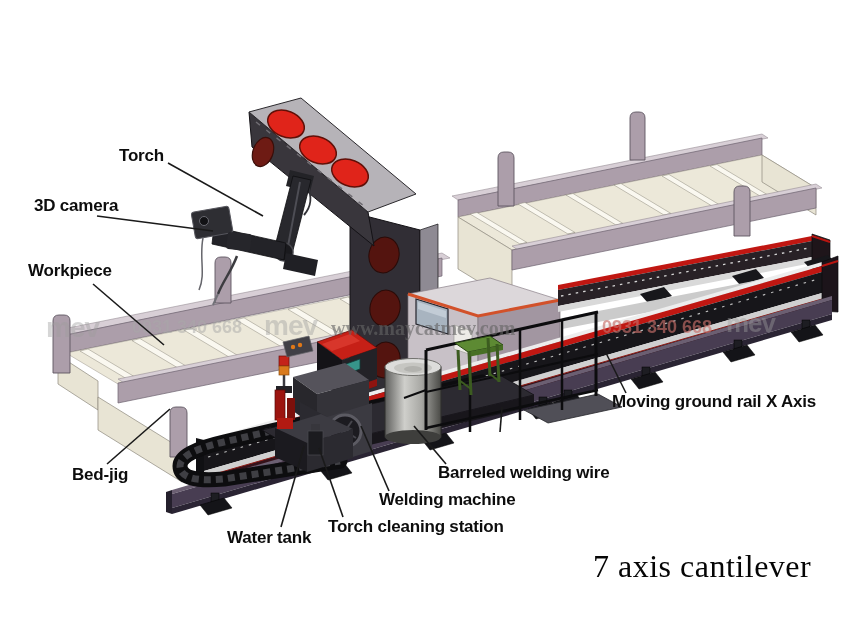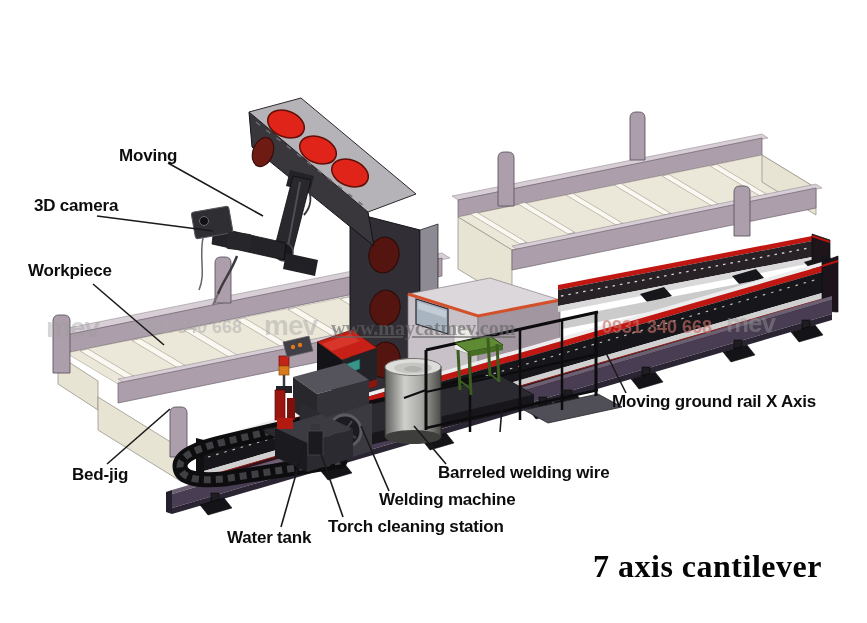--- a/index.html
+++ b/index.html
@@ -8,25 +8,25 @@
     --stool-green:#5d8a33; --label-color:#0d0d0d;
   }
   html,body{margin:0;padding:0;background:#ffffff;}
   .canvas{position:relative;width:867px;height:623px;background:#ffffff;overflow:hidden;
           font-family:"Liberation Sans",sans-serif;}
   .illustration,.leaders{position:absolute;left:0;top:0;}
   .leaders line{stroke:#1a1a1a;stroke-width:1.6;}
   .label{position:absolute;font-weight:700;font-size:17px;letter-spacing:-0.2px;
          color:var(--label-color);white-space:nowrap;}
   .diagram-title{position:absolute;left:593px;top:548px;font-family:"Liberation Serif",serif;
-         font-weight:700;font-size:32px;letter-spacing:0.5px;color:#050505;white-space:nowrap;}
+         font-weight:400;font-size:32px;letter-spacing:0.5px;color:#050505;white-space:nowrap;}
   .wm{position:absolute;white-space:nowrap;font-weight:700;pointer-events:none;}
   .wm-logo{font-size:28px;letter-spacing:-1px;color:rgba(158,158,158,0.42);}
   .wm-phone{font-size:18px;color:rgba(168,168,168,0.5);}
-  .wm-web{font-family:"Liberation Serif",serif;font-size:20px;color:rgba(100,100,100,0.62);text-decoration:underline;}
+  .wm-web{font-family:"Liberation Serif",serif;font-size:20px;color:rgba(100,100,100,0.62);}
   .wm-phone-red{font-size:18px;color:rgba(198,110,104,0.65);}
   
   .mauve{fill:var(--bed-mauve);stroke:#6d6370;stroke-width:.7;}
   .mauve-strip{fill:#d8cfd6;stroke:#8a8088;stroke-width:.5;}
   .cream{fill:var(--bed-cream);stroke:#9a948a;stroke-width:.5;}
   .cream-wall{fill:#e8e4d4;stroke:#8d887c;stroke-width:.7;}
   .rib{fill:#faf8f0;stroke:#8d887c;stroke-width:.5;}
   .ribface{fill:#dcd8c8;stroke:#8d887c;stroke-width:.4;}
   .post{fill:var(--bed-mauve);stroke:#5e5560;stroke-width:.9;}
   .frame-bar{stroke:#0c0c0e;fill:none;}
@@ -298,21 +298,21 @@
     <line x1="93" y1="284" x2="164" y2="345"></line>
     <line x1="107" y1="464" x2="170" y2="409"></line>
     <line x1="281" y1="527" x2="304" y2="446"></line>
     <line x1="343" y1="517" x2="319" y2="448"></line>
     <line x1="389" y1="491" x2="361" y2="426"></line>
     <line x1="446" y1="464" x2="414" y2="426"></line>
     <line x1="500" y1="432" x2="502" y2="407"></line>
     <line x1="626" y1="393" x2="606" y2="353"></line>
   </svg>
 
-  <div class="label" style="left:119px;top:146px">Moving</div>
+  <div class="label" style="left:119px;top:146px">Torch</div>
   <div class="label" style="left:34px;top:196px">3D camera</div>
   <div class="label" style="left:28px;top:261px">Workpiece</div>
   <div class="label" style="left:72px;top:465px">Bed-jig</div>
   <div class="label" style="left:227px;top:528px">Water tank</div>
   <div class="label" style="left:328px;top:517px">Torch cleaning station</div>
   <div class="label" style="left:438px;top:463px">Barreled welding wire</div>
   <div class="label" style="left:379px;top:490px">Welding machine</div>
   <div class="label" style="left:612px;top:392px">Moving ground rail X Axis</div>
 
   <div class="diagram-title">7 axis cantilever</div>

